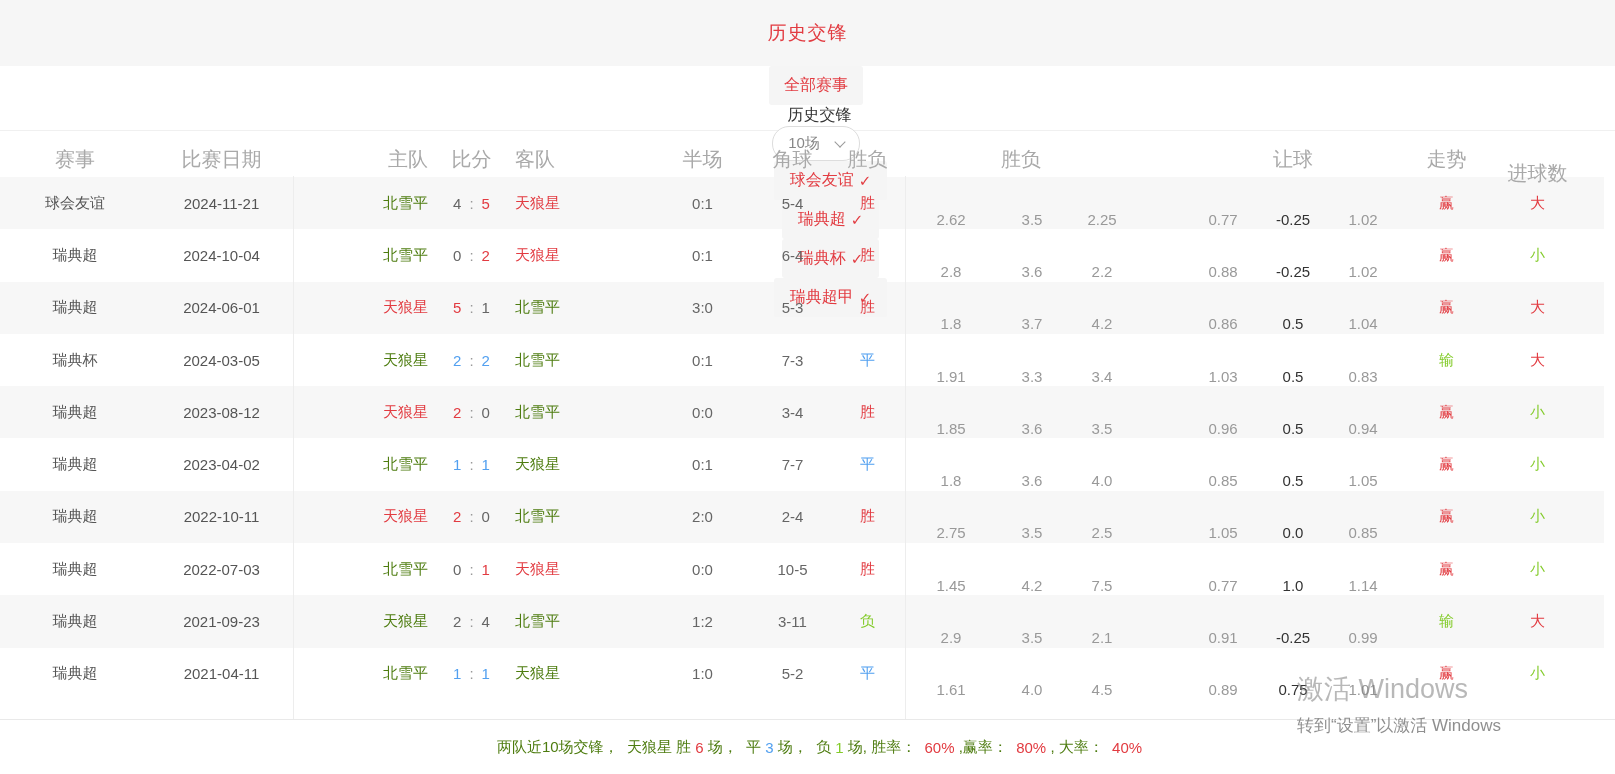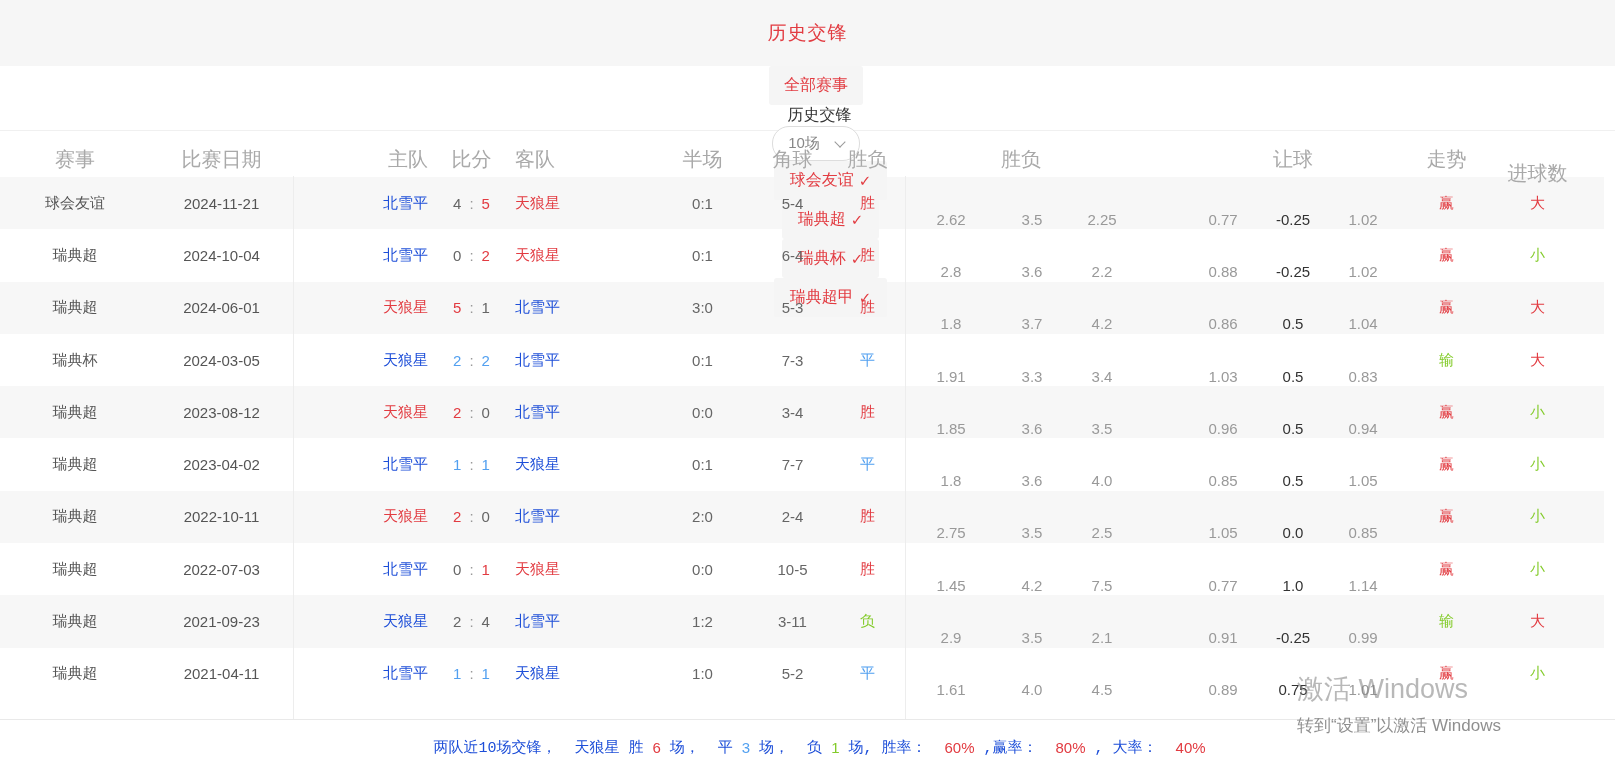--- a/index.html
+++ b/index.html
@@ -38,21 +38,21 @@
   .cell-away{text-align:left !important;color:#333;}
   .score{display:flex;justify-content:center;gap:8px;color:#666;}
   .colon{color:#999;}
   .cell-half,.cell-corner{color:#666;}
   .odd{color:#999;margin-top:32px;}
   .odd.hmid{color:#333;}
   
   .c-red{color:#e23b41;}
   .c-blue{color:#52a0f0;}
   .c-green{color:#83cb2a;}
-  .c-dark{color:#1d4ed8;font-family:Liberation Mono, monospace;}
+  .c-dark{color:#4d7c0f;}
   .c-gray{color:#666;}
   
   .vline{position:absolute;width:1px;background:#ededed;top:176px;height:543px;}
   .vline1{left:293px;}
   .vline2{left:905px;}
   .bottomrule{position:absolute;left:0;right:0;top:719px;height:1px;background:#e9e9e9;}
   
   .summary{position:absolute;top:720px;left:0;width:1615px;height:54px;display:flex;align-items:center;justify-content:center;font-size:15px;color:#333;white-space:pre;padding-left:12px;}
   
   .watermark{position:absolute;left:1297px;top:671px;z-index:5;pointer-events:none;}

